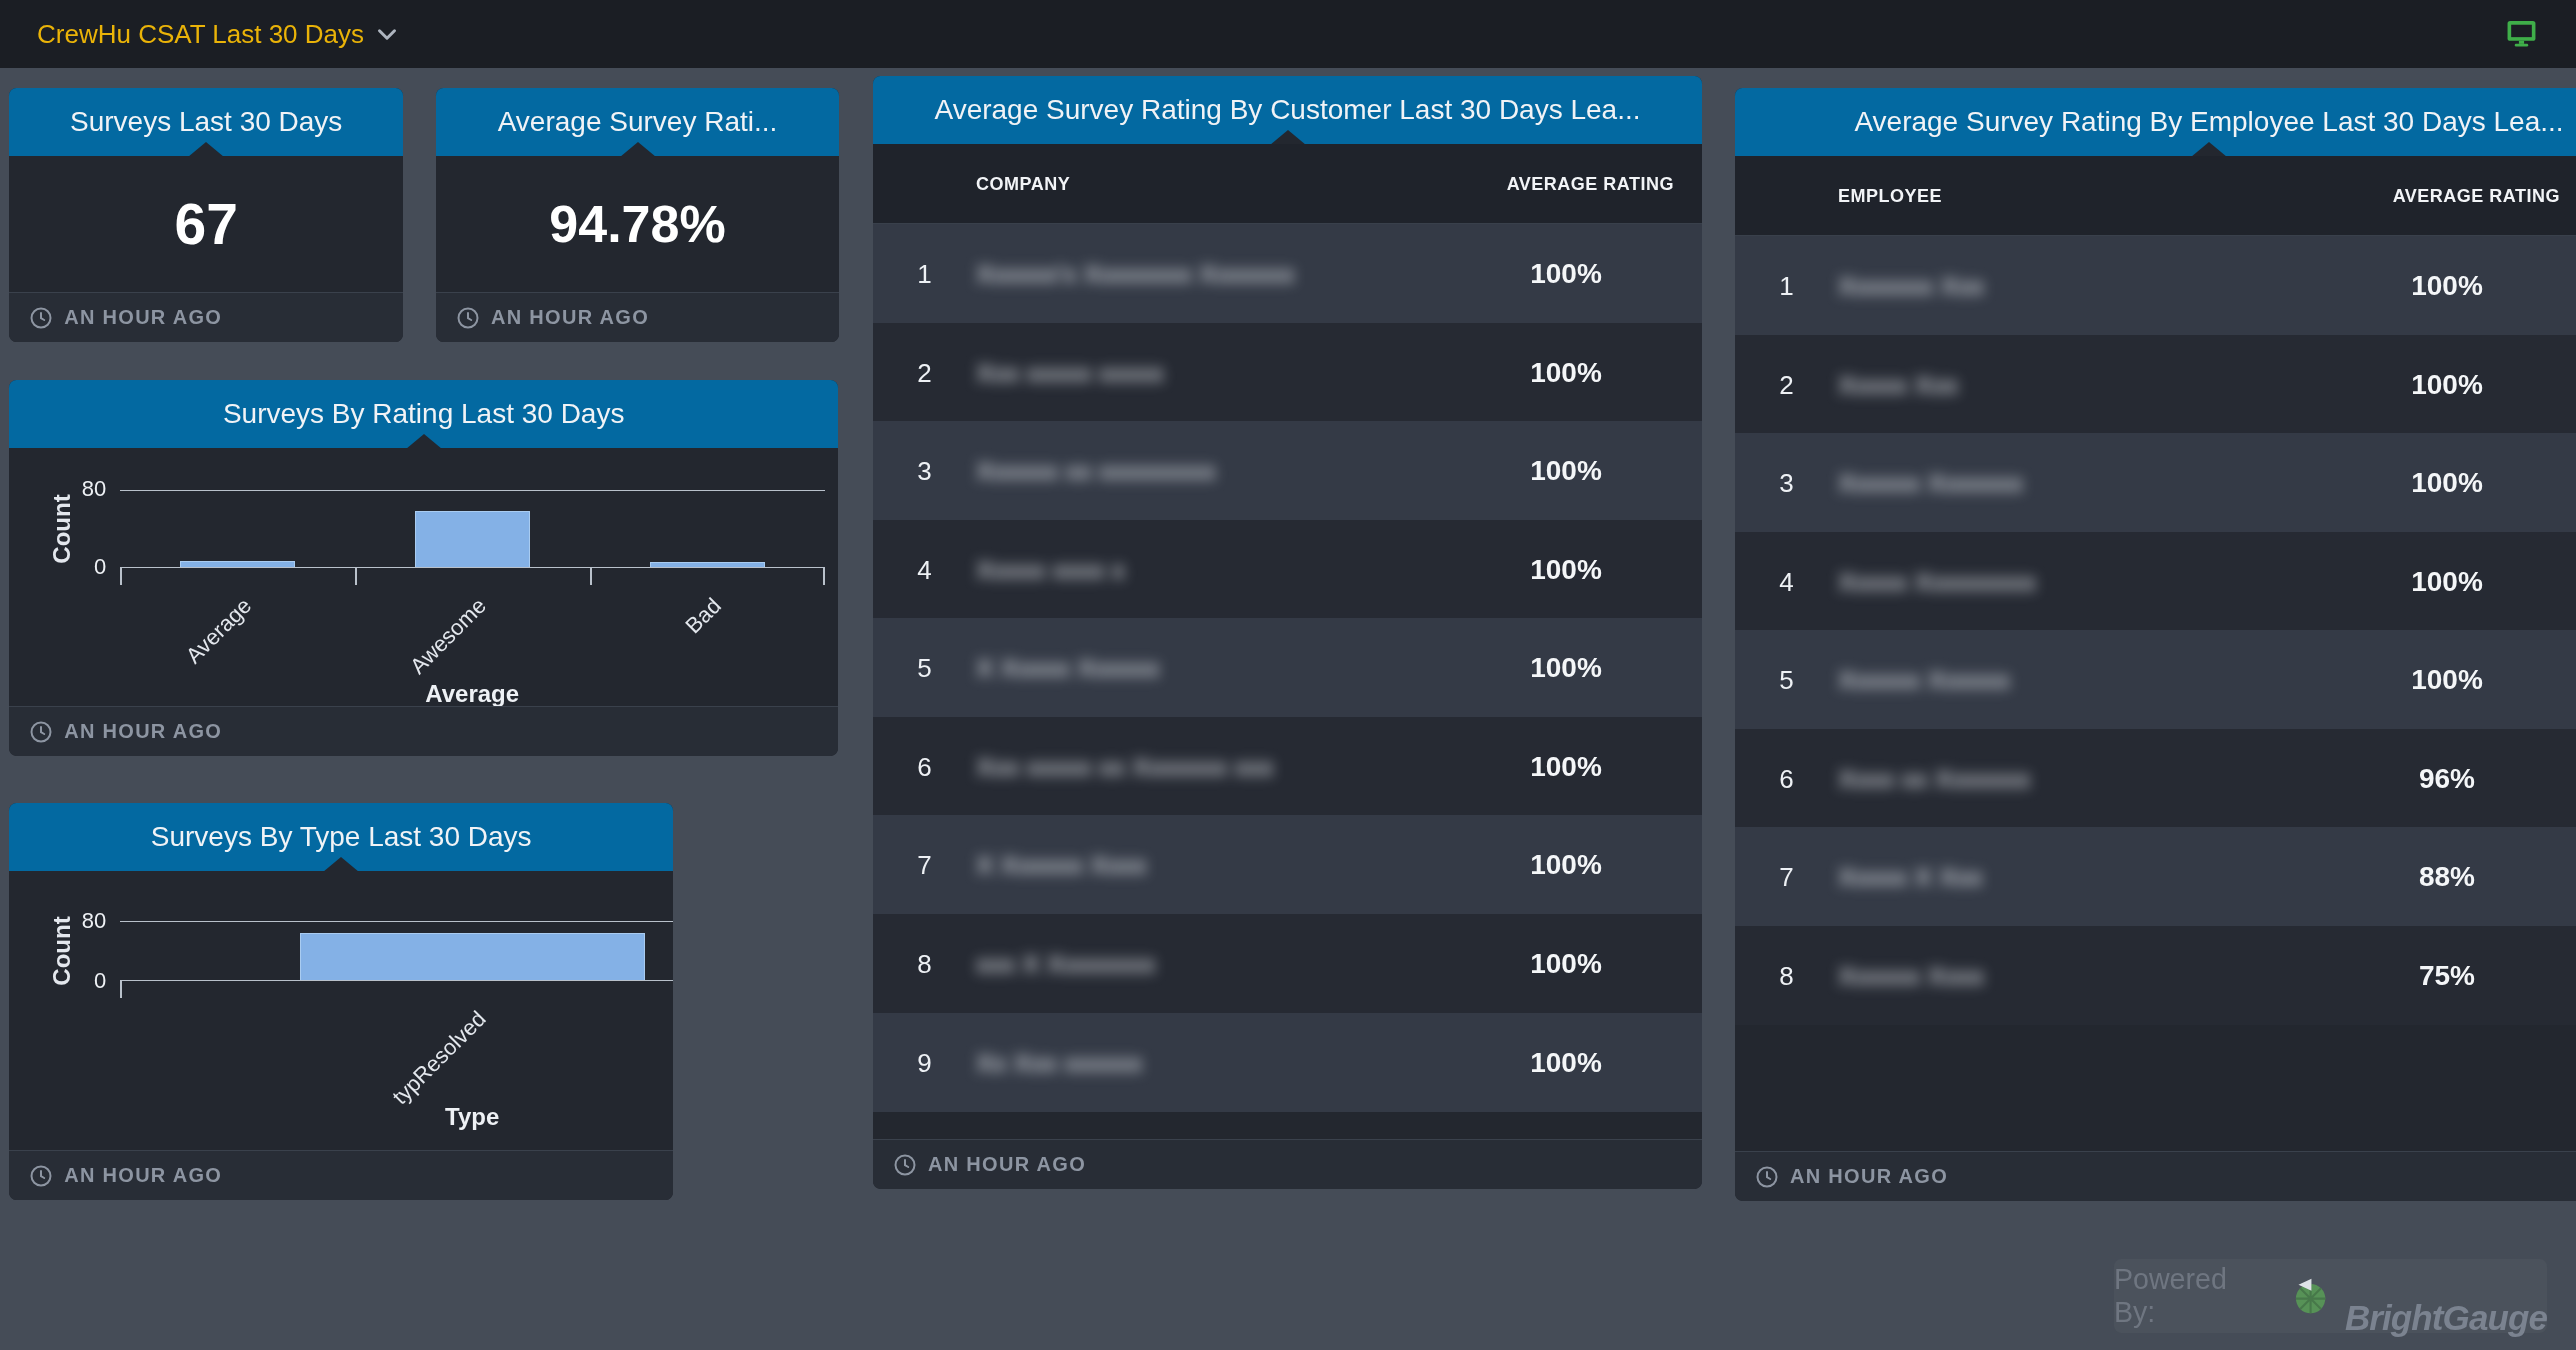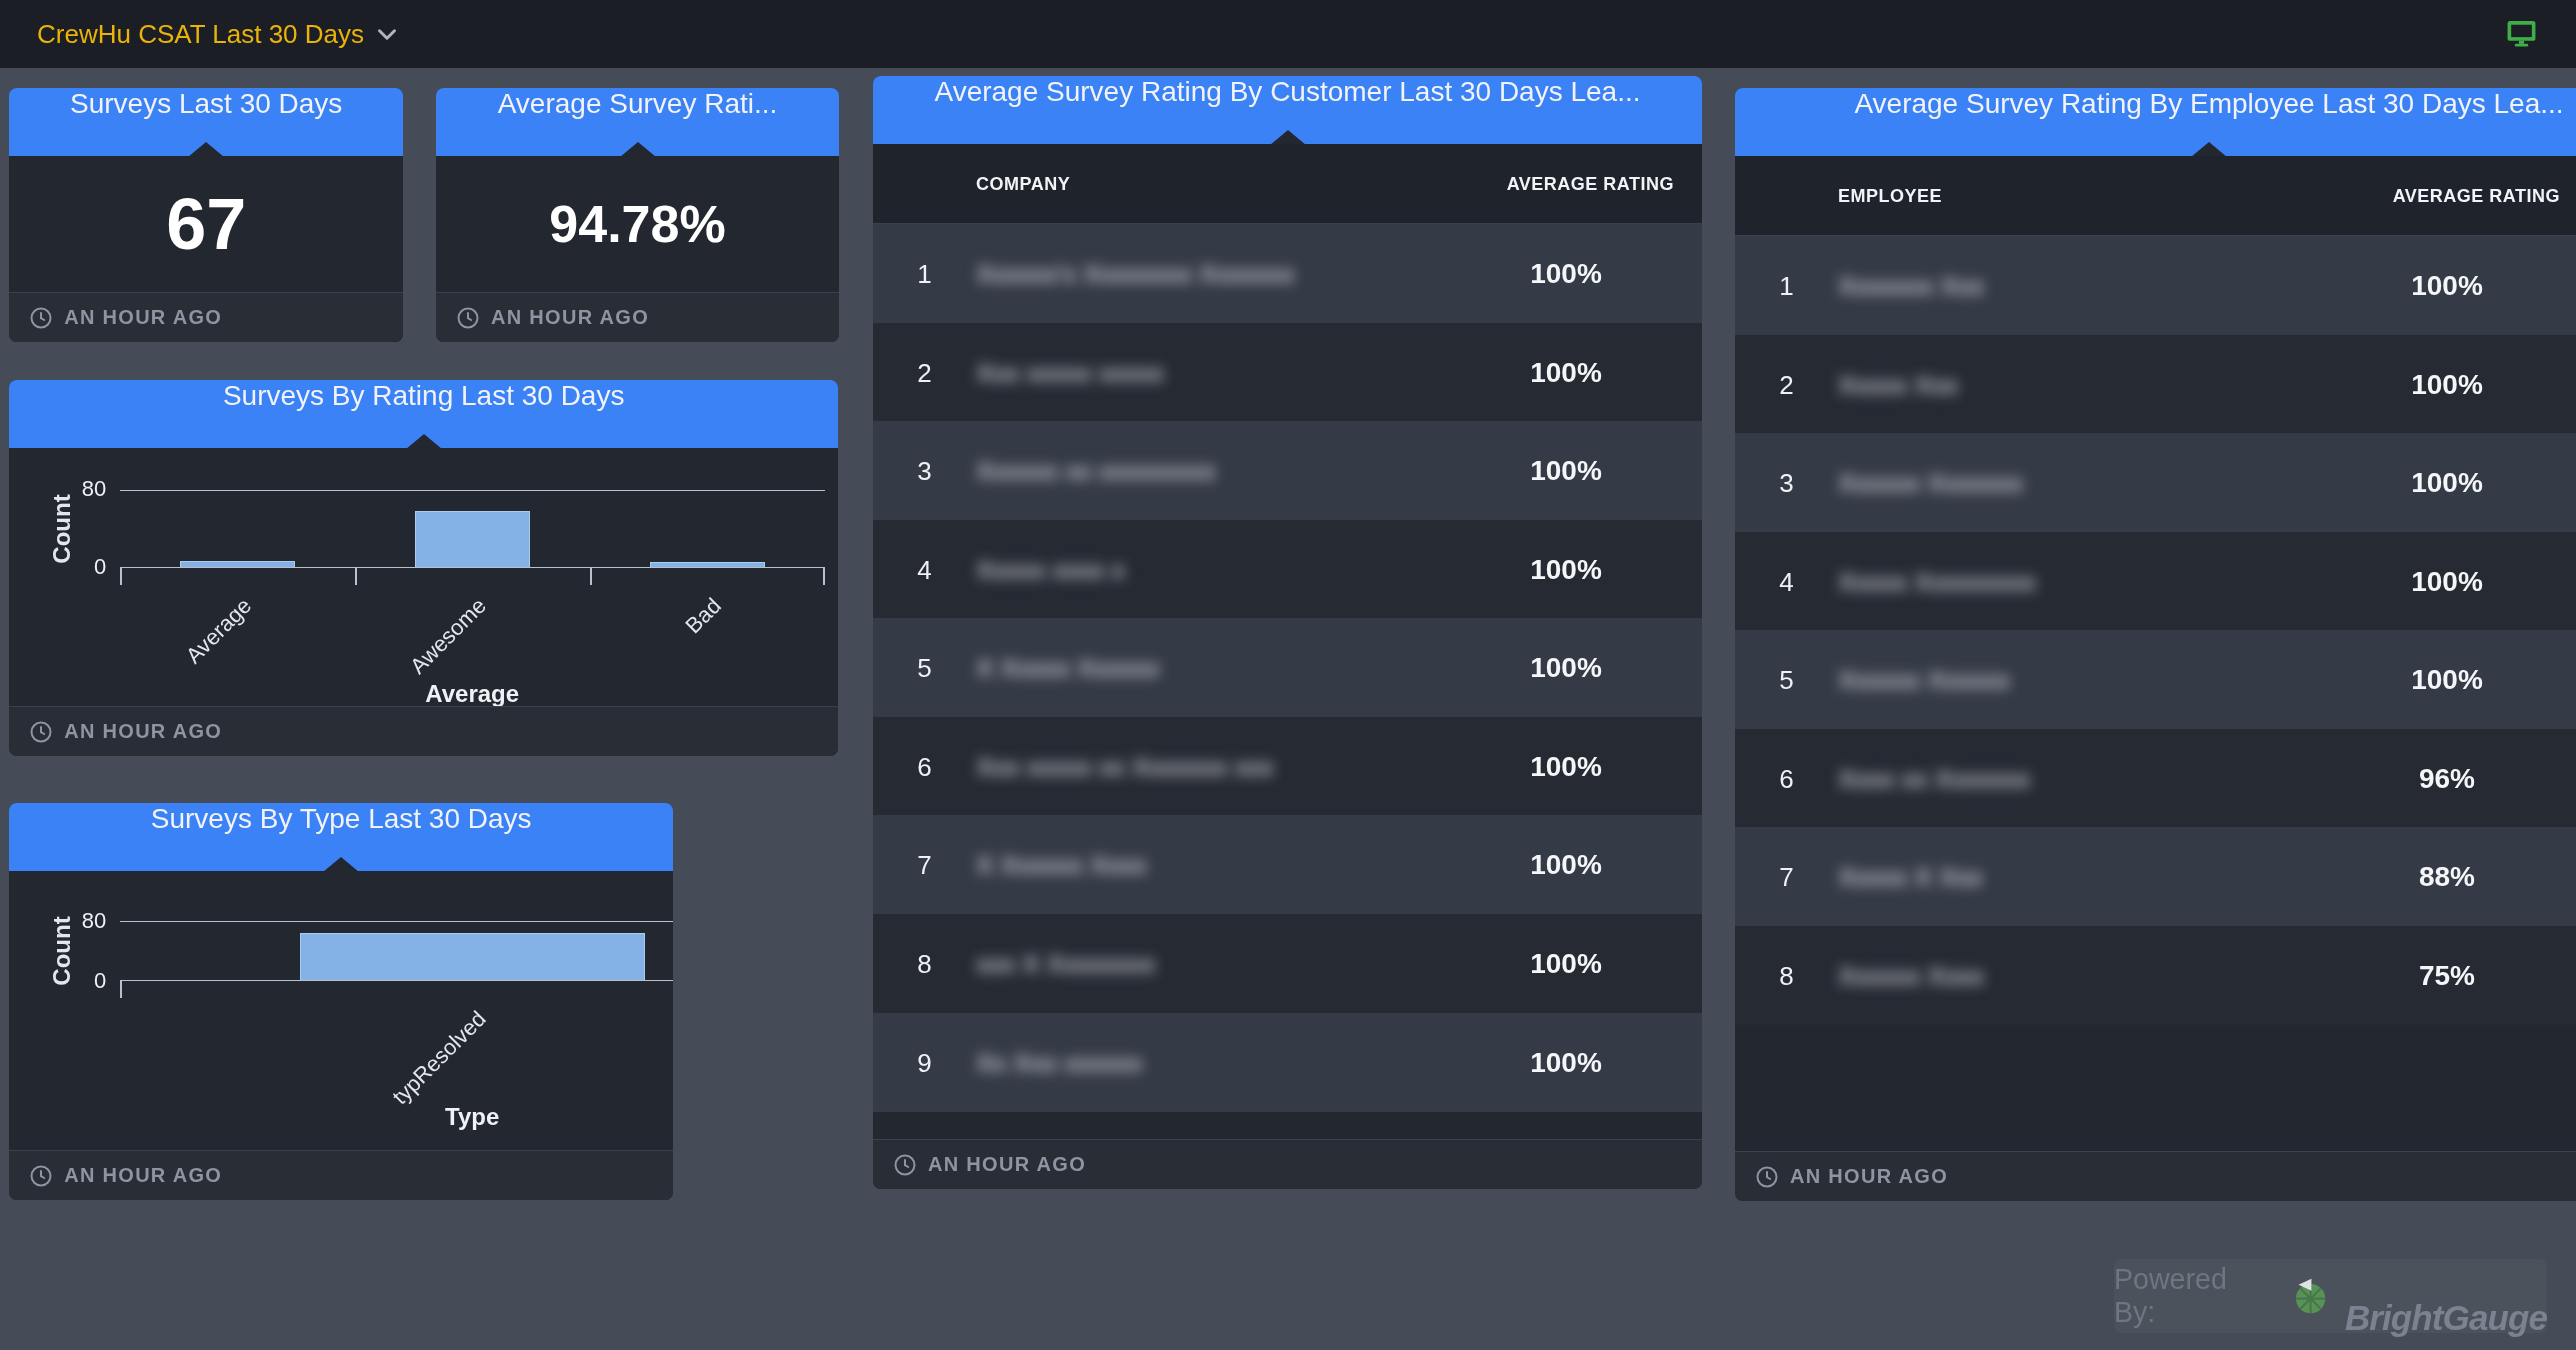--- a/index.html
+++ b/index.html
@@ -7,31 +7,31 @@
   #stage{position:relative;width:2576px;height:1351px;background:#454c57;overflow:hidden;}
 
   
   .topbar{position:absolute;left:0;top:0;width:100%;height:68px;background:#1b1e24;display:flex;align-items:center;}
   .tb-title{display:flex;align-items:center;gap:13px;margin-left:37px;cursor:pointer;}
   .tb-title span{font-size:26px;color:#eab308;}
   .tb-monitor{position:absolute;right:39px;top:19.3px;cursor:pointer;}
 
   
   .card{position:absolute;background:#23272f;border-radius:7.4px;overflow:hidden;}
-  .card-header{position:absolute;left:0;top:0;right:0;height:68px;background:#3b82f6;display:flex;align-items:flex-start;justify-content:center;}
+  .card-header{position:absolute;left:0;top:0;right:0;height:68px;background:#0369a1;display:flex;align-items:center;justify-content:center;}
   .card-header span{font-size:28px;color:#f1f3f6;}
   .notch{position:absolute;bottom:-0.9px;left:50%;transform:translateX(-50%);width:0;height:0;
          border-left:18.4px solid transparent;border-right:18.4px solid transparent;border-bottom:15.7px solid #23272f;}
   .card-footer{position:absolute;left:0;right:0;bottom:0;height:50px;background:#282d36;border-top:1.8px solid #3a414c;
                display:flex;align-items:center;gap:11px;padding-left:20px;color:#8d95a2;}
   .card-footer span{font-size:20px;font-weight:bold;letter-spacing:1.3px;text-align:center;}
 
   
   .kpi-body{position:absolute;left:0;right:0;top:68px;bottom:50px;display:flex;align-items:center;justify-content:center;}
-  .kpi-value{font-size:72px;font-weight:bold;color:#ffffff;}
+  .kpi-value{font-size:57px;font-weight:bold;color:#ffffff;}
 
   
   .plot{position:absolute;left:111px;top:42px;width:705px;height:78px;
         border-top:1.8px solid #b9c1cb;border-bottom:1.8px solid #b9c1cb;}
   .chart-body{position:absolute;left:0;right:0;top:68px;bottom:50px;}
   .bar{position:absolute;bottom:0;background:#84b1e6;border:1.8px solid #a9ccf1;border-bottom:none;min-height:4.6px;}
   .xtick{position:absolute;top:100%;width:1.8px;height:18.4px;background:#b9c1cb;}
   .cat{position:absolute;top:calc(100% + 26px);font-size:22px;color:#e3e7ed;white-space:nowrap;
        transform:rotate(-45deg);transform-origin:100% 0;}
   .ytick{position:absolute;width:64px;left:33px;text-align:right;font-size:22px;color:#eef1f5;}

